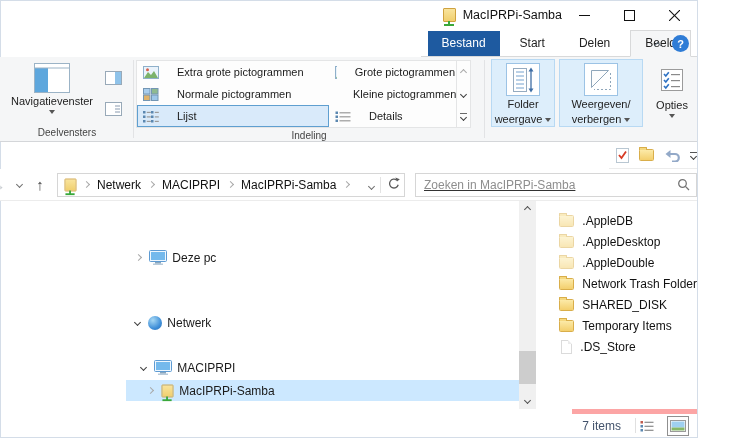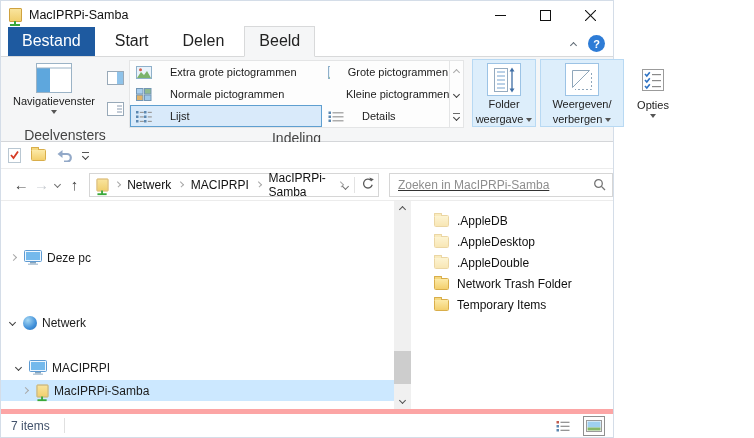--- a/index.html
+++ b/index.html
@@ -1,40 +1,40 @@
 <!DOCTYPE html>
 <html><head>
 <meta charset="utf-8">
 <style>
   * { box-sizing: border-box; margin: 0; padding: 0; }
   html,body { width:754px; height:438px; overflow:hidden; }
   body {
     font-family:"Liberation Sans", sans-serif;
     font-size:12px; color:#1b1b1b; background:#fff;
   }
-  .window { position:relative; width:614px; height:438px; background:#fff;
-            border:1px solid #d4dde8; display:flex; flex-direction:column; }
+  .window { position:relative; width:698px; height:438px; background:#fff;
+            border:1px solid #d4dde8; display:flex; flex-direction:column;align-items:flex-end; }
 
   
   .titlebar { height:28px; display:flex; align-items:center; padding-left:8px; background:#fff; }
   .titlebar .title { margin-left:7px; font-size:12.5px; color:#111; }
   .win-controls { margin-left:auto; display:flex; height:100%; }
   .win-btn { width:45px; height:100%; display:flex; align-items:center; justify-content:center; }
 
   
   .share-icon { position:relative; width:13px; height:14px; display:inline-block;
     background:linear-gradient(#f9e49d,#f0cf6e); border:1px solid #cfa23f; border-radius:1px; }
   .share-icon::before { content:''; position:absolute; left:4px; bottom:-4px; width:2px; height:4px; background:#3aa83a; }
   .share-icon::after  { content:''; position:absolute; left:0px;  bottom:-5px; width:10px; height:2px; background:#3aa83a; }
   .share-sm { transform:scale(.92); }
 
   
   .tabrow { height:28px; display:flex; align-items:flex-end; background:#fff;
             border-bottom:1px solid #d8d9da; padding-left:7px; position:relative; }
-  .tab { padding:5px 14px 6px; margin-right:6px; font-size:16px; color:#222; cursor:default; }
+  .tab { padding:5px 14px 6px; margin-right:6px; font-size:12px; color:#222; cursor:default; }
   .tab-file { background:#1e5aa0; color:#fff; }
   .tab-active { background:#f5f6f7; border:1px solid #d8d9da; border-bottom:1px solid #f5f6f7; margin-bottom:-1px; }
   .tabrow-right { position:absolute; right:8px; bottom:4px; display:flex; align-items:center; gap:12px; }
   .help-btn { width:17px; height:17px; border-radius:50%; background:#2e7cd6; color:#fff;
               font-size:11px; font-weight:bold; display:flex; align-items:center; justify-content:center; }
 
   
   .chev { display:inline-block; width:5px; height:5px;
           border-right:1.3px solid #707070; border-bottom:1.3px solid #707070; }
   .chev.right { transform:rotate(-45deg); }
@@ -42,21 +42,21 @@
   .chev.up    { transform:rotate(-135deg); }
   .chev.lite  { border-color:#a9a9a9; }
   .chev.dark  { border-color:#3f3f3f; }
   .tri { display:inline-block; width:0; height:0; border-left:3.5px solid transparent;
          border-right:3.5px solid transparent; border-top:4px solid #555; }
 
   
   .ribbon { height:85px; background:#f5f6f7; border-bottom:1px solid #d4d6d9;
             display:flex; align-items:stretch; padding-left:4px; }
   .grp { display:flex; flex-direction:column; }
-  .grp-label { height:17px; text-align:center; font-size:14px; color:#444; padding-top:2px; }
+  .grp-label { height:17px; text-align:center; font-size:10px; color:#444; padding-top:2px; }
   .vdiv { width:1px; background:#e2e3e5; margin:3px 2px; }
 
   .grp-panes { width:128px; }
   .panes-body { flex:1; display:flex; padding-top:2px; }
   .bigbtn { display:flex; flex-direction:column; align-items:center; padding-top:3px;
             border:1px solid transparent; }
   .navpane-btn { width:98px; height:66px; }
   .bigbtn .blabel { font-size:11px; color:#222; line-height:13px; text-align:center; margin-top:2px; }
   .bigbtn .tri { margin-top:2px; }
   .small-col { display:flex; flex-direction:column; margin-left:2px; margin-top:10px; gap:13px; }
@@ -505,21 +505,29 @@
       <div class="file-row">
         <span class="folder-icon faded"></span>
         <span class="fname">.AppleDouble</span>
       </div>
       <div class="file-row">
         <span class="folder-icon"></span>
         <span class="fname">Network Trash Folder</span>
       </div>
       <div class="file-row">
         <span class="folder-icon"></span>
+        <span class="fname">SHARED_DISK</span>
+      </div>
+      <div class="file-row">
+        <span class="folder-icon"></span>
         <span class="fname">Temporary Items</span>
+      </div>
+      <div class="file-row">
+        <span class="file-icon faded"></span>
+        <span class="fname">.DS_Store</span>
       </div>
     </div>
   </div>
 
   <div class="statusbar">
     <span class="status-count">7 items</span>
     <span class="status-sep"></span>
     <div class="view-toggles">
       <div class="vt-btn">
         <svg width="14" height="12">

